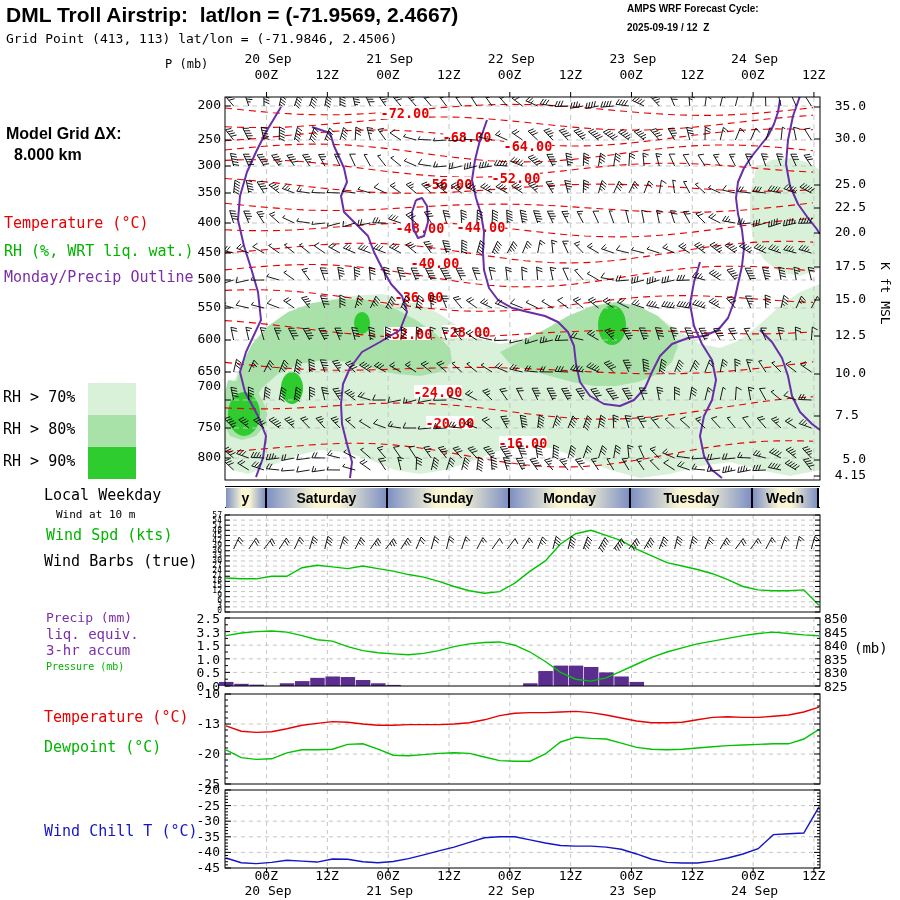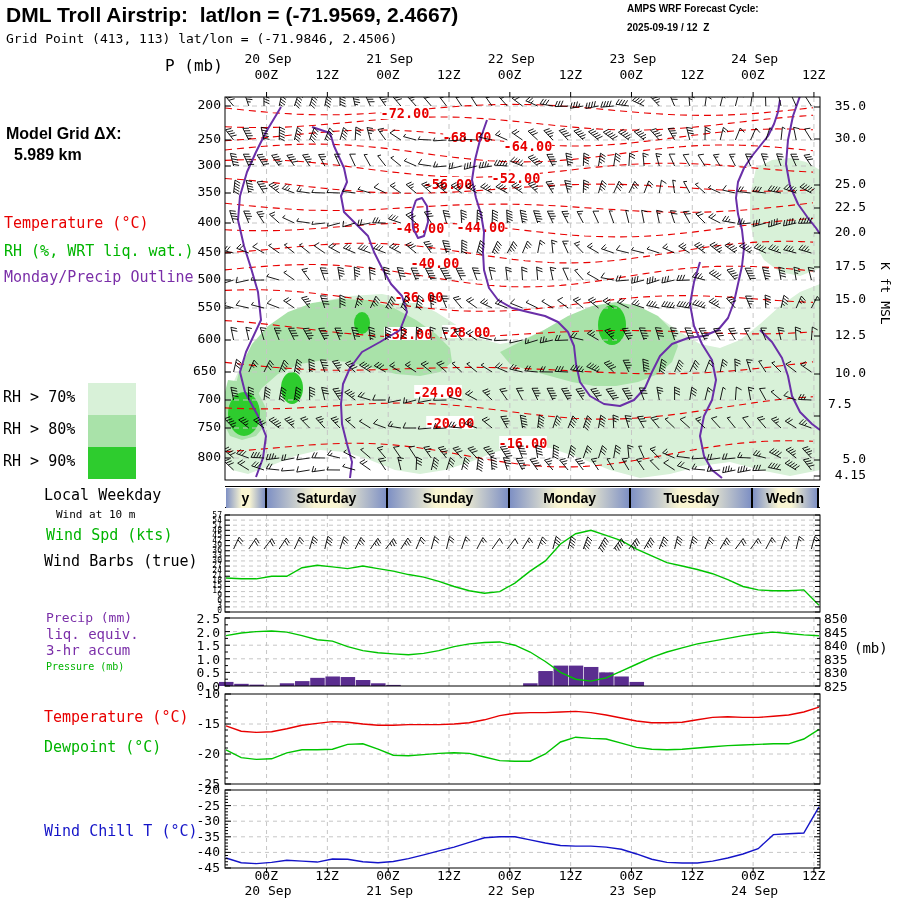--- a/index.html
+++ b/index.html
@@ -29,26 +29,26 @@
 </head>
 <body>
 <div id="stage">
 
 <div class="lbl sans bold title" style="left:6px;top:4px;">DML Troll Airstrip:  lat/lon = (-71.9569, 2.4667)</div>
 <div class="lbl sub" style="left:6px;top:32px;">Grid Point (413, 113) lat/lon = (-71.9846, 2.4506)</div>
 <div class="lbl sans bold cycle" style="left:627px;top:4px;">AMPS WRF Forecast Cycle:</div>
 <div class="lbl sans bold cycle" style="left:627px;top:23px;">2025-09-19 / 12  Z</div>
 
 <div class="lbl sans bold" style="left:6px;top:126px;font-size:16px;">Model Grid ΔX:</div>
-<div class="lbl sans bold" style="left:14px;top:147px;font-size:16px;">5.989 km</div>
+<div class="lbl sans bold" style="left:14px;top:147px;font-size:16px;">8.000 km</div>
 <div class="lbl side red" style="left:4px;top:216px;">Temperature (°C)</div>
 <div class="lbl side green" style="left:4px;top:244px;">RH (%, WRT liq. wat.)</div>
 <div class="lbl side purple" style="left:4px;top:270px;">Monday/Precip Outline</div>
 
-<div class="lbl" style="left:165px;top:58px;font-size:16px;">P (mb)</div>
+<div class="lbl" style="left:165px;top:58px;font-size:12px;">P (mb)</div>
 <div class="lbl vert" style="left:892px;top:262px;font-size:13px;">K ft MSL</div>
 
 <div class="lbl side" style="left:44px;top:488px;">Local Weekday</div>
 <div class="lbl tiny" style="left:56px;top:509px;">Wind at 10 m</div>
 <div class="lbl side green" style="left:46px;top:528px;">Wind Spd (kts)</div>
 <div class="lbl side" style="left:44px;top:554px;">Wind Barbs (true)</div>
 
 <div class="lbl purple" style="left:46px;top:611px;font-size:13px;">Precip (mm)</div>
 <div class="lbl purple" style="left:46px;top:627px;font-size:14px;">liq. equiv.</div>
 <div class="lbl purple" style="left:46px;top:643px;font-size:14px;">3-hr accum</div>
@@ -110,51 +110,51 @@
       <div class="lbl tick" style="left: 731.111px; top: 884px;">24 Sep</div>
       <div class="lbl tick" style="left: 193px; top: 98px; width: 28px; text-align: right;">200</div>
       <div class="lbl tick" style="left: 193px; top: 132px; width: 28px; text-align: right;">250</div>
       <div class="lbl tick" style="left: 193px; top: 158px; width: 28px; text-align: right;">300</div>
       <div class="lbl tick" style="left: 193px; top: 185px; width: 28px; text-align: right;">350</div>
       <div class="lbl tick" style="left: 193px; top: 215px; width: 28px; text-align: right;">400</div>
       <div class="lbl tick" style="left: 193px; top: 245px; width: 28px; text-align: right;">450</div>
       <div class="lbl tick" style="left: 193px; top: 272px; width: 28px; text-align: right;">500</div>
       <div class="lbl tick" style="left: 193px; top: 300px; width: 28px; text-align: right;">550</div>
       <div class="lbl tick" style="left: 193px; top: 332px; width: 28px; text-align: right;">600</div>
-      <div class="lbl tick" style="left: 193px; top: 364px; width: 28px; ">650</div>
-      <div class="lbl tick" style="left: 193px; top: 392px; width: 28px; text-align: right;">700</div>
+      <div class="lbl tick" style="left: 193px; top: 364px; width: 28px; text-align: right;">650</div>
+      <div class="lbl tick" style="left: 193px; top: 379px; width: 28px; text-align: right;">700</div>
       <div class="lbl tick" style="left: 193px; top: 420px; width: 28px; text-align: right;">750</div>
       <div class="lbl tick" style="left: 193px; top: 450px; width: 28px; text-align: right;">800</div>
       <div class="lbl tick" style="left: 828px; top: 99px; width: 38px; text-align: right;">35.0</div>
       <div class="lbl tick" style="left: 828px; top: 131px; width: 38px; text-align: right;">30.0</div>
       <div class="lbl tick" style="left: 828px; top: 177px; width: 38px; text-align: right;">25.0</div>
       <div class="lbl tick" style="left: 828px; top: 200px; width: 38px; text-align: right;">22.5</div>
       <div class="lbl tick" style="left: 828px; top: 225px; width: 38px; text-align: right;">20.0</div>
       <div class="lbl tick" style="left: 828px; top: 259px; width: 38px; text-align: right;">17.5</div>
       <div class="lbl tick" style="left: 828px; top: 292px; width: 38px; text-align: right;">15.0</div>
       <div class="lbl tick" style="left: 828px; top: 328px; width: 38px; text-align: right;">12.5</div>
       <div class="lbl tick" style="left: 828px; top: 366px; width: 38px; text-align: right;">10.0</div>
-      <div class="lbl tick" style="left: 828px; top: 397px; width: 38px; text-align: left;">7.5</div>
+      <div class="lbl tick" style="left: 828px; top: 408px; width: 38px; text-align: center;">7.5</div>
       <div class="lbl tick" style="left: 828px; top: 452px; width: 38px; text-align: right;">5.0</div>
       <div class="lbl tick" style="left: 828px; top: 468px; width: 38px; text-align: right;">4.15</div>
       <div class="lbl windaxis" style="left: 204px; top: 512px; width: 18px;"><span>57</span><span>54</span><span>51</span><span>48</span><span>45</span><span>42</span><span>39</span><span>36</span><span>33</span><span>30</span><span>27</span><span>24</span><span>21</span><span>18</span><span>15</span><span>12</span><span>9</span><span>6</span><span>3</span><span>0</span></div>
       <div class="lbl tick" style="left: 192px; top: 612px; width: 28px; text-align: right;">2.5</div>
-      <div class="lbl tick" style="left: 192px; top: 625.6px; width: 28px; text-align: right;">2.0</div>
+      <div class="lbl tick" style="left: 192px; top: 625.6px; width: 28px; text-align: right;">3.3</div>
       <div class="lbl tick" style="left: 192px; top: 639.2px; width: 28px; text-align: right;">1.5</div>
       <div class="lbl tick" style="left: 192px; top: 652.8px; width: 28px; text-align: right;">1.0</div>
       <div class="lbl tick" style="left: 192px; top: 666.4px; width: 28px; text-align: right;">0.5</div>
       <div class="lbl tick" style="left: 192px; top: 680px; width: 28px; text-align: right;">0.0</div>
       <div class="lbl tick" style="left: 824px; top: 612px;">850</div>
       <div class="lbl tick" style="left: 824px; top: 625.6px;">845</div>
       <div class="lbl tick" style="left: 824px; top: 639.2px;">840</div>
       <div class="lbl tick" style="left: 824px; top: 652.8px;">835</div>
       <div class="lbl tick" style="left: 824px; top: 666.4px;">830</div>
       <div class="lbl tick" style="left: 824px; top: 680px;">825</div>
       <div class="lbl tick" style="left: 192px; top: 687px; width: 28px; text-align: right;">-10</div>
-      <div class="lbl tick" style="left: 192px; top: 717px; width: 28px; text-align: right;">-15</div>
+      <div class="lbl tick" style="left: 192px; top: 717px; width: 28px; text-align: right;">-13</div>
       <div class="lbl tick" style="left: 192px; top: 747px; width: 28px; text-align: right;">-20</div>
       <div class="lbl tick" style="left: 192px; top: 777px; width: 28px; text-align: right;">-25</div>
       <div class="lbl tick" style="left: 192px; top: 783px; width: 28px; text-align: right;">-20</div>
       <div class="lbl tick" style="left: 192px; top: 798.6px; width: 28px; text-align: right;">-25</div>
       <div class="lbl tick" style="left: 192px; top: 814.2px; width: 28px; text-align: right;">-30</div>
       <div class="lbl tick" style="left: 192px; top: 829.8px; width: 28px; text-align: right;">-35</div>
       <div class="lbl tick" style="left: 192px; top: 845.4px; width: 28px; text-align: right;">-40</div>
       <div class="lbl tick" style="left: 192px; top: 861px; width: 28px; text-align: right;">-45</div>
     </div>
 

